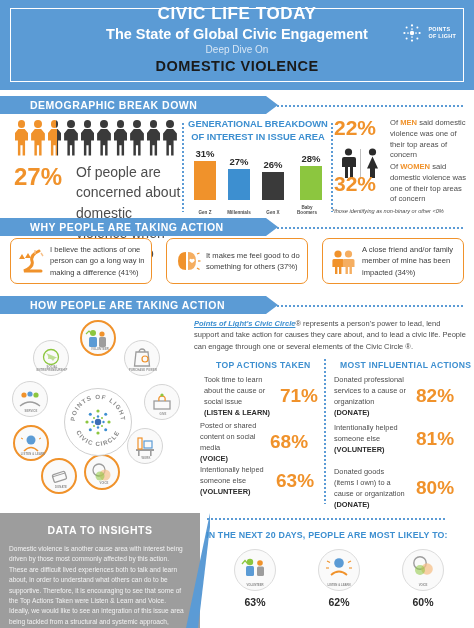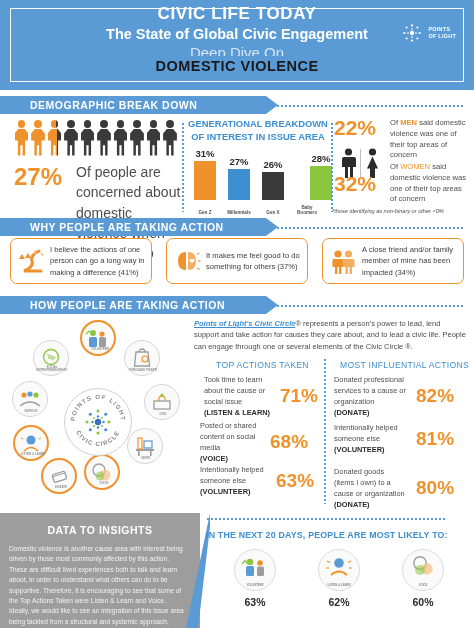--- a/index.html
+++ b/index.html
@@ -25,21 +25,21 @@
     position:absolute;left:0;top:4px;width:474px;text-align:center;
     color:#ffffff;font-size:17px;font-weight:bold;letter-spacing:.6px;
     z-index:5;
   }
   .hdr-sub{
     position:absolute;left:0;top:26px;width:474px;text-align:center;
     color:#ffffff;font-size:14.5px;font-weight:bold;
   }
   .hdr-deep{
     position:absolute;left:0;top:44px;width:474px;text-align:center;
-    color:#d7e6f5;font-size:15px;
+    color:#d7e6f5;font-size:10px;
   }
   .hdr-topic{
     position:absolute;left:0;top:58px;width:474px;text-align:center;
     color:#1a1a1a;font-size:14.5px;font-weight:bold;letter-spacing:.5px;
     z-index:5;
   }
   .hdr-topic-bg{
     position:absolute;left:130px;top:56px;width:214px;height:20px;
     background:#5b9bd5;z-index:4;
   }
@@ -109,21 +109,21 @@
   .cc-node{position:absolute;width:36px;height:36px;border-radius:50%;
     background:#fafafa;border:1.3px solid #d5d5d5;box-sizing:border-box;}
   .cc-node.on{border:2.2px solid #f0922b;}
   .cc-lbl{position:absolute;bottom:3.5px;left:0;width:36px;text-align:center;
     font-size:2.7px;font-weight:bold;color:#8a8a8a;letter-spacing:.15px;}
   .cc-center{position:absolute;left:56px;top:70px;width:66px;height:66px;border-radius:50%;
     border:1px solid #d0d0d0;background:#fff;}
 
   .how-txt{position:absolute;left:194px;top:0px;width:272px;color:#4d4d4d;font-size:7.5px;line-height:1.52;}
   .cc-link{color:#3d8fd0;text-decoration:underline;font-style:italic;font-weight:bold;}
-  .col-head{position:absolute;color:#3d8fd0;font-size:8.6px;font-weight:normal;letter-spacing:.3px;}
+  .col-head{position:absolute;color:#3d8fd0;font-size:8.6px;font-weight:bold;letter-spacing:.3px;}
   .act-row{position:absolute;display:flex;align-items:center;}
   .act-txt{color:#4d4d4d;font-size:7.4px;line-height:1.5;}
   .act-pct{color:#f0922b;font-size:19px;font-weight:bold;}
   .b{font-weight:bold;color:#2b2b2b;}
 
   
   .insights{position:absolute;left:0;top:513px;width:200px;height:115px;background:#9d9d9d;}
   .ins-wedge{position:absolute;left:186px;top:513px;width:24px;height:115px;
      background:#5b9bd5;clip-path:polygon(0 100%, 100% 0, 100% 14px, 12px 100%);}
   .ins-title{position:absolute;left:0;top:11px;width:200px;text-align:center;color:#fff;font-size:10.5px;font-weight:bold;letter-spacing:.5px;}
@@ -247,21 +247,21 @@
           <div class="bar" style="height:31px;background:#3d8fd0;"></div>
         </div>
         <div class="bar-lbl" style="left:36px;">Millennials</div>
 
         <div class="bar-group" style="left:72px;">
           <div class="bar-val">26%</div>
           <div class="bar" style="height:28px;background:#3a3a3a;"></div>
         </div>
         <div class="bar-lbl" style="left:70px;">Gen X</div>
 
-        <div class="bar-group" style="left:120px;text-align:center;">
+        <div class="bar-group" style="left:110px;text-align:center;">
           <div class="bar-val">28%</div>
           <div class="bar" style="height:34px;background:#8cc63f;"></div>
         </div>
         <div class="bar-lbl" style="left:104px;">Baby Boomers</div>
       </div>
     </div>
 
     <div class="vdots" style="left:330px;top:4px;height:90px;"></div>
 
     <div class="gender">
@@ -278,21 +278,21 @@
         <span class="g-div"></span>
         <span>
           <svg width="17" height="30" viewBox="0 0 17 30">
             <circle cx="8.5" cy="4" r="3.6" fill="#2b2b2b"></circle>
             <path d="M8.5 8.5 l5.5 12 h-3 l0 9.5 h-5 l0-9.5 h-3 z" fill="#2b2b2b"></path>
           </svg>
         </span>
       </div>
 
       <div class="g-pct" style="left:2px;top:56px;">32%</div>
-      <div class="g-txt" style="left:58px;top:46px;"><span>Of </span><span style="color:#f0922b;font-weight:normal">WOMEN</span><span> said domestic violence was one of their top areas of concern</span></div>
+      <div class="g-txt" style="left:58px;top:46px;"><span>Of </span><span style="color:#f0922b;font-weight:bold">WOMEN</span><span> said domestic violence was one of their top areas of concern</span></div>
 
       <div class="foot">*those identifying as non-binary or other &lt;0%</div>
     </div>
   </div>
 
   <div class="banner" style="left:0;top:218px;width:248px;">
     <span>WHY PEOPLE ARE TAKING ACTION</span>
   </div>
   <div class="dots" style="left:268px;top:226px;width:196px;"></div>
 

